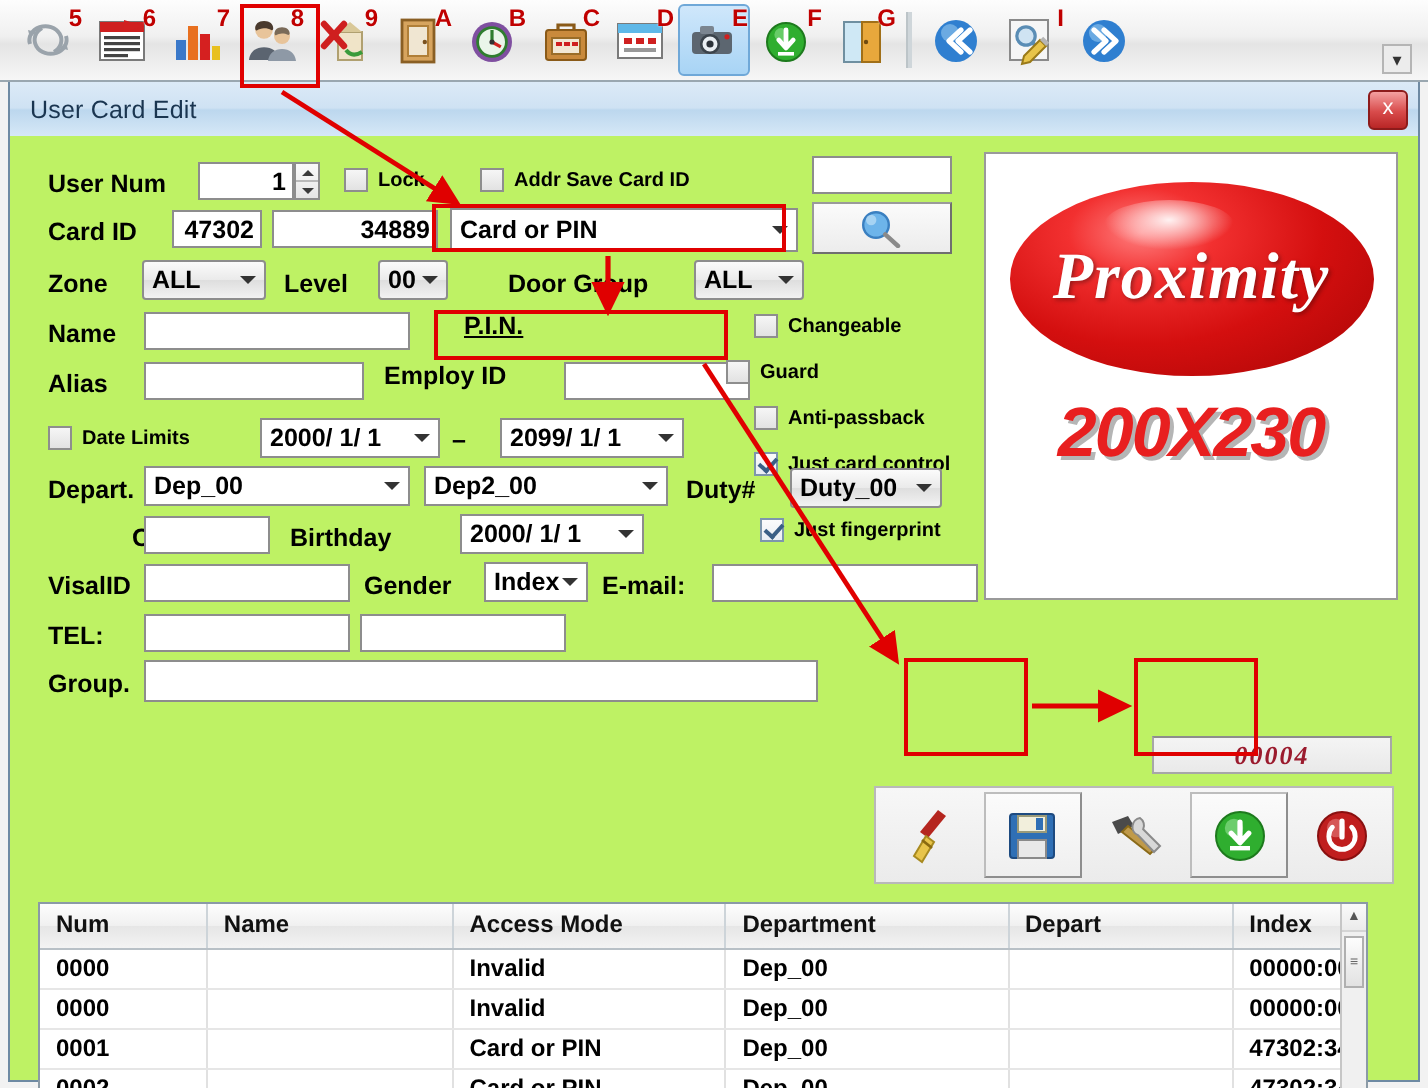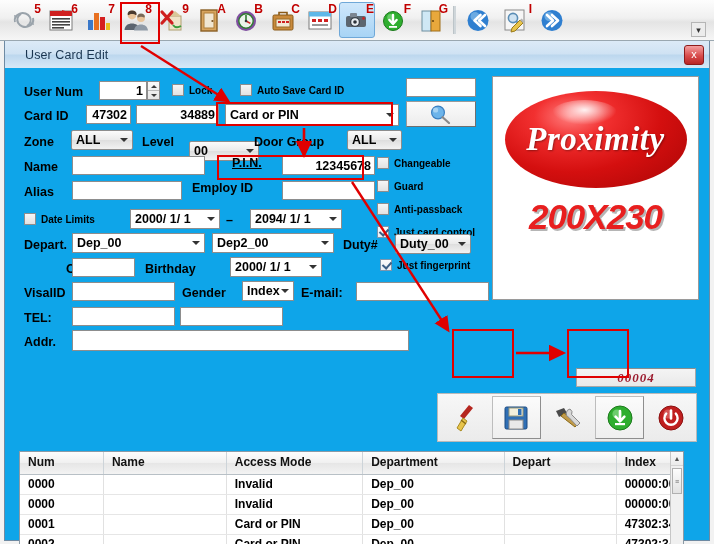--- a/index.html
+++ b/index.html
@@ -41,28 +41,28 @@
     position:absolute;left:4px;top:41px;width:706px;height:500px;
     border:1px solid #6e8aa3;border-top:none;box-sizing:border-box;
     background:#f0f0f0;
   }
   .win-title{
     height:27px;
     background:linear-gradient(to bottom,#dceaf7 0%,#cfe2f3 48%,#bcd7ee 52%,#d6e8f7 100%);
     border-bottom:1px solid #9fb6c9;
     display:flex;align-items:center;position:relative;
   }
-  .win-title-text{font-size:12.5px;color:#1a3550;margin-left:20px;letter-spacing:.1px;}
+  .win-title-text{font-size:12.5px;color:#1a3550;margin-left:10px;letter-spacing:.1px;}
   .win-close{
     position:absolute;right:5px;top:4px;width:18px;height:18px;border-radius:3px;
     background:linear-gradient(to bottom,#f4a0a0,#d84b4b 55%,#b92626);
     border:1px solid #8d1b1b;color:#fff;font-size:11px;line-height:16px;text-align:center;
     font-family:"Liberation Sans",sans-serif;
   }
-  .win-body{position:absolute;left:0;top:27px;right:0;bottom:0;background:#0ea5e9;}
+  .win-body{position:absolute;left:0;top:27px;right:0;bottom:0;background:#bef264;}
 
   
   .form{position:absolute;left:9px;top:5px;width:470px;height:305px;}
   .lbl{position:absolute;font-size:12.5px;color:#000;white-space:nowrap;font-weight:bold;}
   .inp{
     position:absolute;background:#fff;border:1px solid #8d8d8d;box-sizing:border-box;
     font-size:12.5px;color:#000;font-family:"Liberation Sans",sans-serif;
     display:flex;align-items:center;padding:0 3px;height:19px;
     font-weight:bold;
   }
@@ -414,68 +414,67 @@
           <div class="d">
               <i></i>
             </div>
         </div>
         <div class="chk" style="left:158px;top:11px;">
           <span class="box"></span>
           <span class="t">Lock</span>
         </div>
         <div class="chk" style="left:226px;top:11px;">
           <span class="box"></span>
-          <span class="t">Auto Save Card ID</span>
+          <span class="t">Addr Save Card ID</span>
         </div>
 
         <span class="lbl" style="left:10px;top:36px;">Card ID</span>
         <div class="inp r" style="left:72px;top:32px;width:45px;">47302</div>
         <div class="inp r" style="left:122px;top:32px;width:83px;">34889</div>
         <div class="combo flat" style="left:211px;top:31px;width:174px;height:22px;">
           <span>Card or PIN</span>
           <span class="arw"></span>
         </div>
 
         <span class="lbl" style="left:10px;top:62px;">Zone</span>
         <div class="combo" style="left:57px;top:57px;width:62px;">
           <span>ALL</span>
           <span class="arw"></span>
         </div>
         <span class="lbl" style="left:128px;top:62px;">Level</span>
-        <div class="combo" style="left:175px;top:57px;width:70px;margin-top:11px;">
+        <div class="combo" style="left:175px;top:57px;width:35px;">
           <span>00</span>
           <span class="arw"></span>
         </div>
         <span class="lbl" style="left:240px;top:62px;">Door Group</span>
         <div class="combo" style="left:333px;top:57px;width:55px;">
           <span>ALL</span>
           <span class="arw"></span>
         </div>
 
         <span class="lbl" style="left:10px;top:87px;">Name</span>
         <div class="inp" style="left:58px;top:83px;width:133px;"></div>
         <span class="lbl" style="left:218px;top:83px;text-decoration:underline;">P.I.N.</span>
-        <div class="inp r" style="left:268px;top:83px;width:93px;">12345678</div>
 
         <span class="lbl" style="left:10px;top:112px;">Alias</span>
         <div class="inp" style="left:58px;top:108px;width:110px;"></div>
         <span class="lbl" style="left:178px;top:108px;">Employ ID</span>
         <div class="inp" style="left:268px;top:108px;width:93px;"></div>
 
         <div class="chk" style="left:10px;top:140px;">
           <span class="box"></span>
           <span class="t">Date Limits</span>
         </div>
         <div class="combo flat" style="left:116px;top:136px;width:90px;">
           <span>2000/ 1/ 1</span>
           <span class="arw"></span>
         </div>
         <span class="lbl" style="left:212px;top:140px;">–</span>
         <div class="combo flat" style="left:236px;top:136px;width:92px;">
-          <span>2094/ 1/ 1</span>
+          <span>2099/ 1/ 1</span>
           <span class="arw"></span>
         </div>
 
         <span class="lbl" style="left:10px;top:165px;">Depart.</span>
         <div class="combo flat" style="left:58px;top:160px;width:133px;">
           <span>Dep_00</span>
           <span class="arw"></span>
         </div>
         <div class="combo flat" style="left:198px;top:160px;width:122px;">
           <span>Dep2_00</span>
@@ -498,28 +497,28 @@
           <span>Index</span>
           <span class="arw"></span>
         </div>
         <span class="lbl" style="left:287px;top:213px;">E-mail:</span>
         <div class="inp" style="left:342px;top:209px;width:133px;"></div>
 
         <span class="lbl" style="left:10px;top:238px;">TEL:</span>
         <div class="inp" style="left:58px;top:234px;width:103px;"></div>
         <div class="inp" style="left:166px;top:234px;width:103px;"></div>
 
-        <span class="lbl" style="left:10px;top:262px;">Addr.</span>
+        <span class="lbl" style="left:10px;top:262px;">Group.</span>
         <div class="inp" style="left:58px;top:257px;width:337px;height:21px;"></div>
 
         <div class="chk" style="left:363px;top:84px;">
           <span class="box"></span>
           <span class="t">Changeable</span>
         </div>
-        <div class="chk" style="left:363px;top:107px;">
+        <div class="chk" style="left:349px;top:107px;">
           <span class="box"></span>
           <span class="t">Guard</span>
         </div>
         <div class="chk" style="left:363px;top:130px;">
           <span class="box"></span>
           <span class="t">Anti-passback</span>
         </div>
         <div class="chk on" style="left:363px;top:153px;">
           <span class="box"></span>
           <span class="t">Just card control</span>

